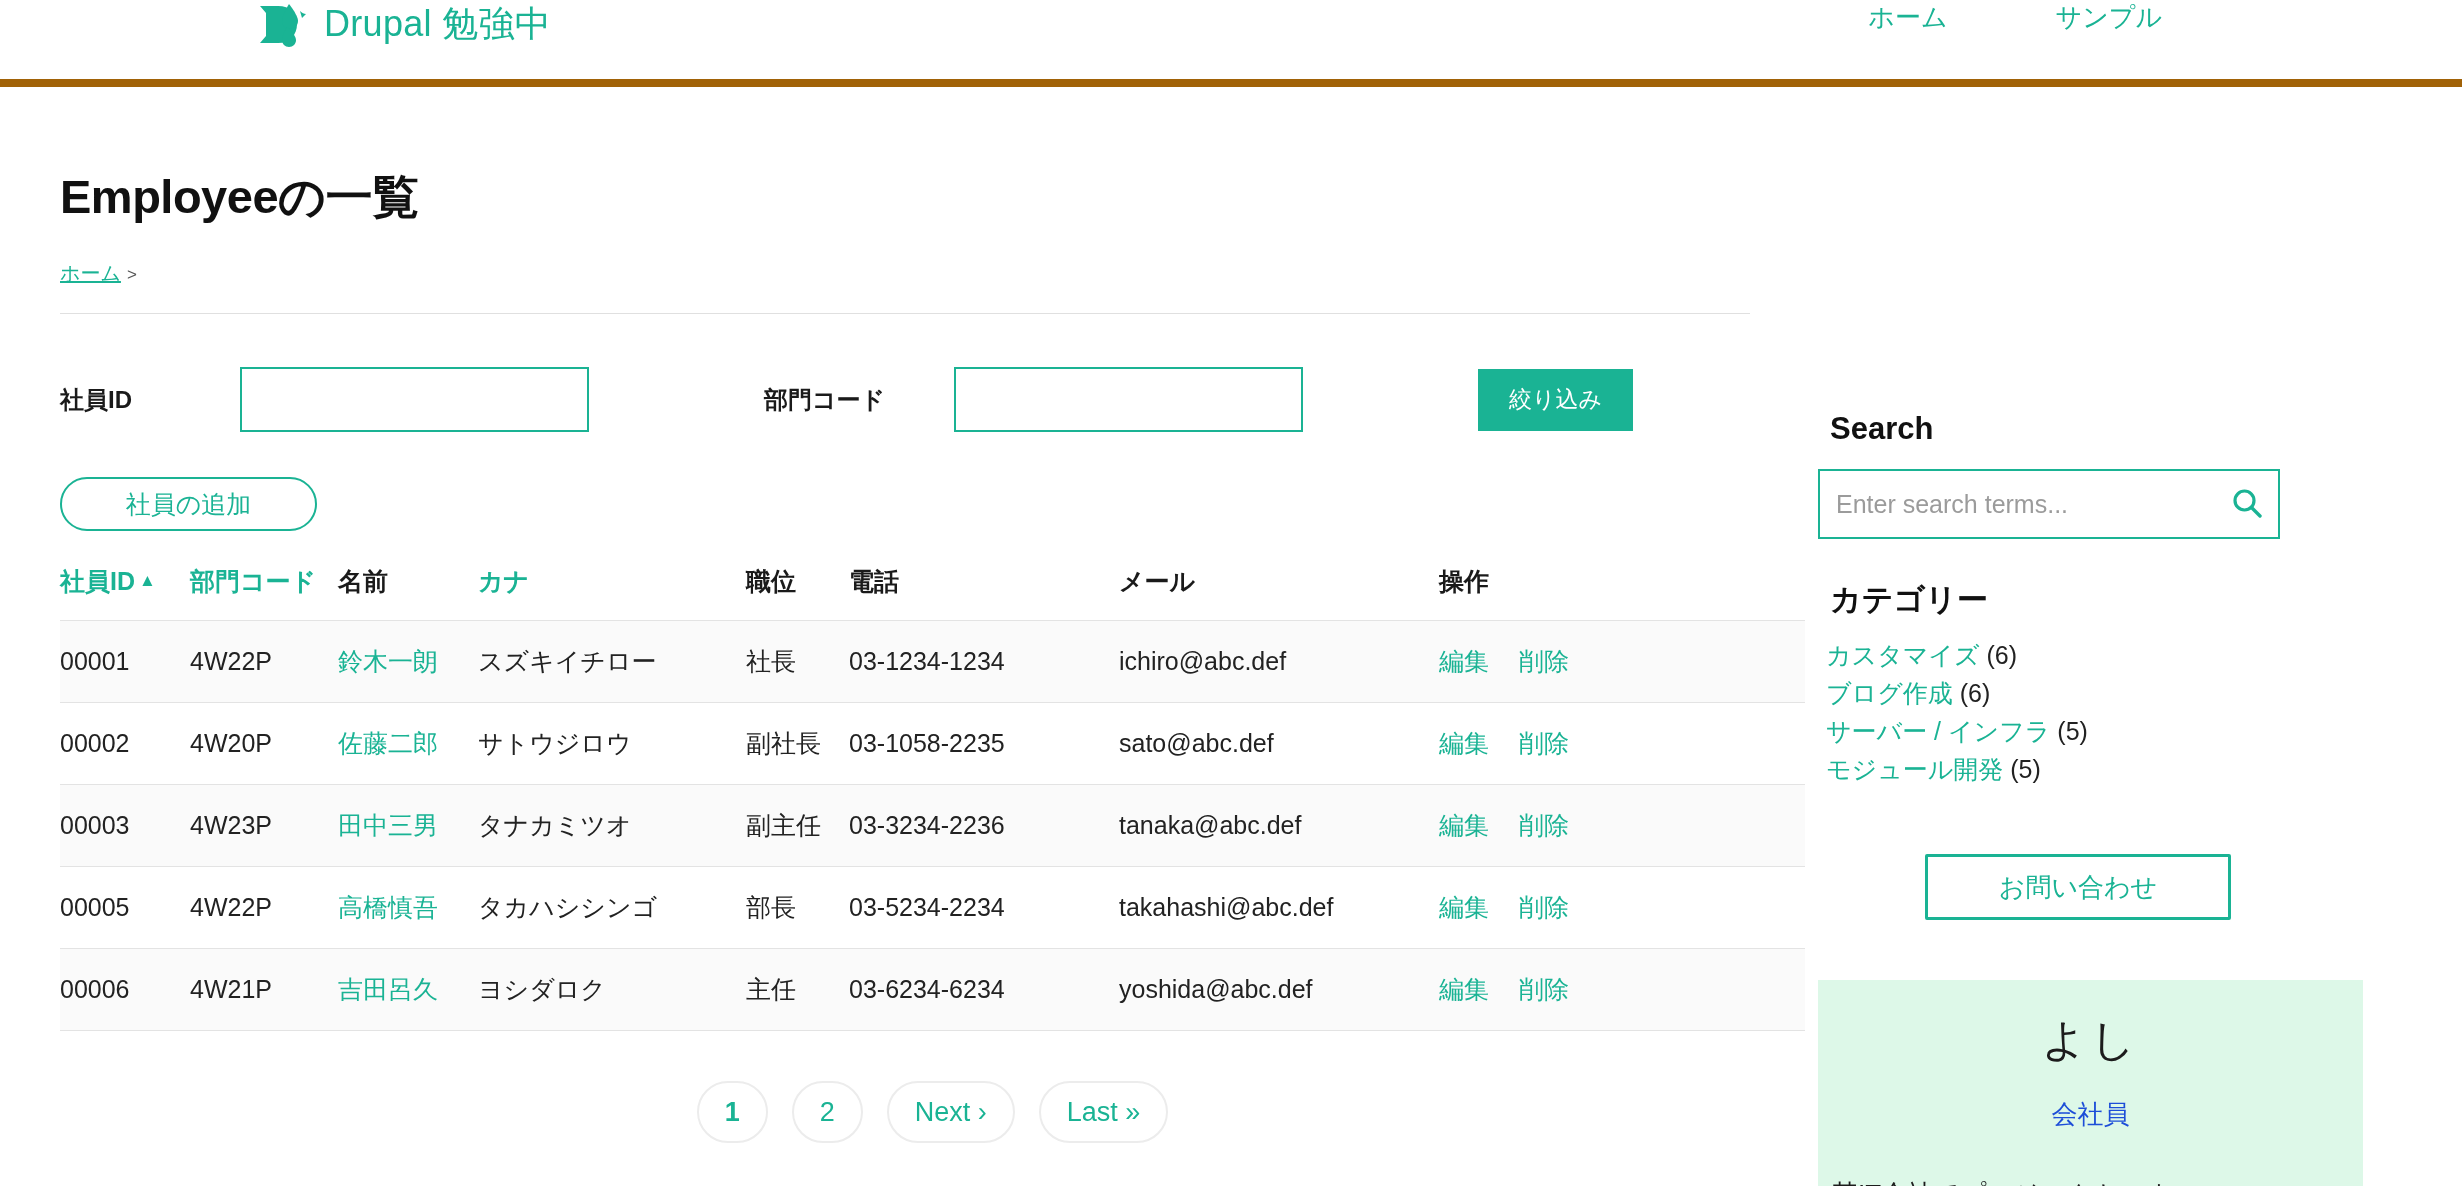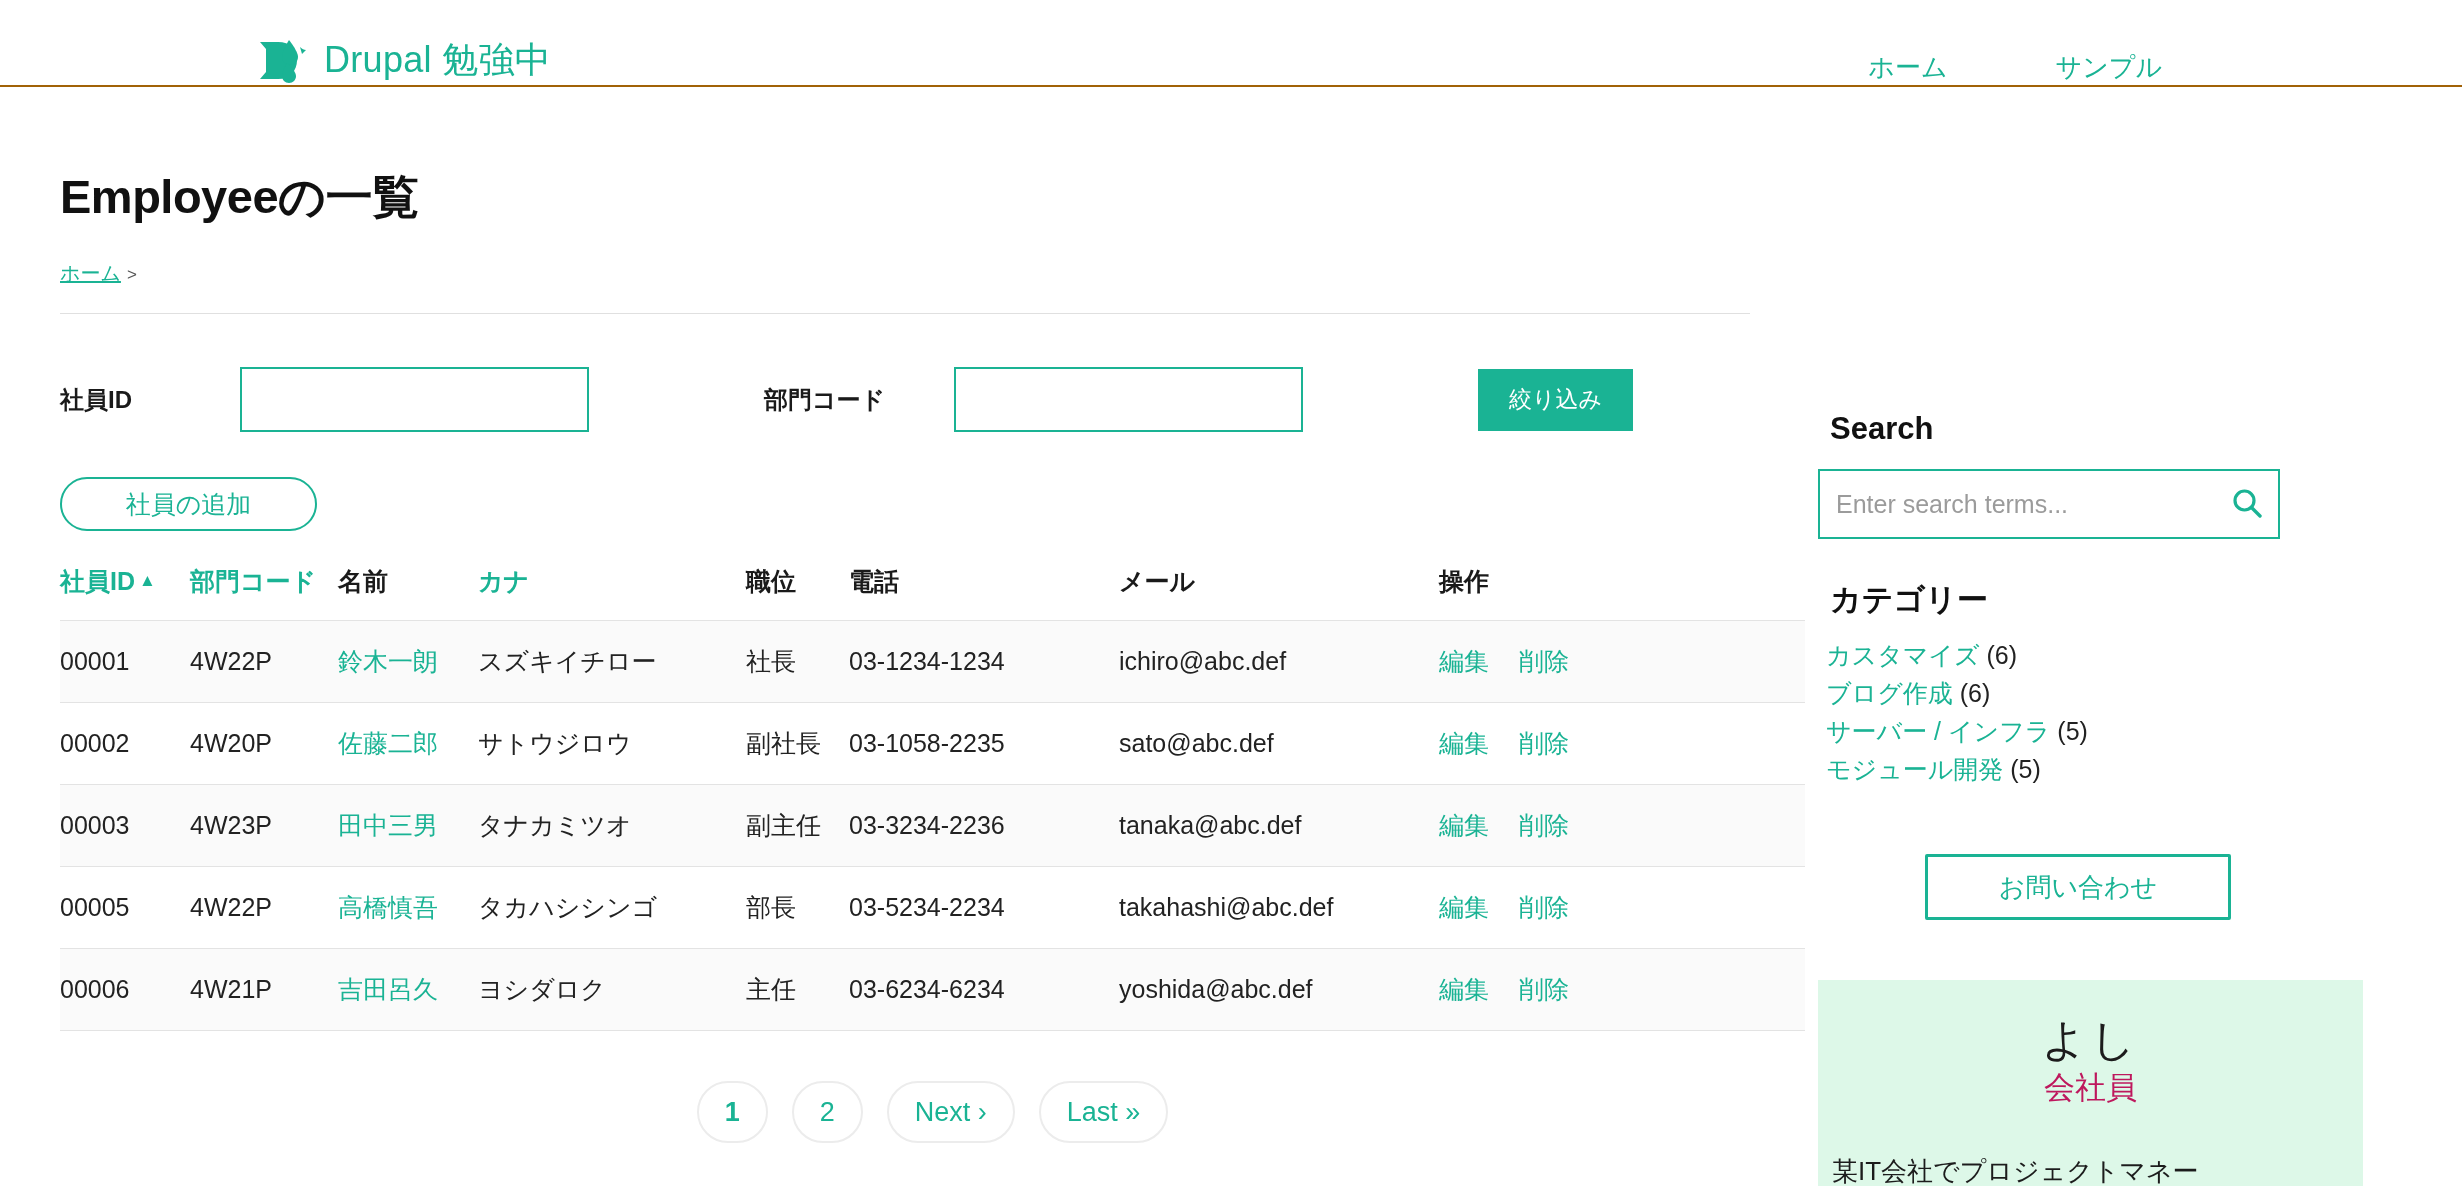--- a/index.html
+++ b/index.html
@@ -13,23 +13,23 @@
     overflow: hidden;
     font-family: "Liberation Sans", "DejaVu Sans", sans-serif;
     color: #222222;
     -webkit-font-smoothing: antialiased;
   }
 
   
   .site-header {
     height: 87px;
     box-sizing: border-box;
-    border-bottom: 2px solid #a16207;
-    display: flex;
-    align-items: flex-end;
+    border-bottom: 8px solid #a16207;
+    display: flex;
+    align-items: flex-start;
     background: #ffffff;
     position: relative;
   }
   .brand {
     display: flex;
     align-items: center;
     gap: 16px;
     margin-left: 256px;
     text-decoration: none;
   }
@@ -328,22 +328,23 @@
     text-align: center;
     overflow: hidden;
   }
   .profile-name {
     font-size: 44px;
     color: #1c1c1c;
     line-height: 1.2;
     letter-spacing: 4px;
   }
   .profile-role {
-    font-size: 31px;
-    color: #be185d;
+    font-size: 26px;
+    color: #1d4ed8;
+    margin-top: 30px;
   }
   .profile-bio {
     font-size: 26px;
     color: #1c1c1c;
     margin-top: 42px;
     line-height: 1.55;
     padding: 0 14px;
     text-align: left;
   }
 </style>

